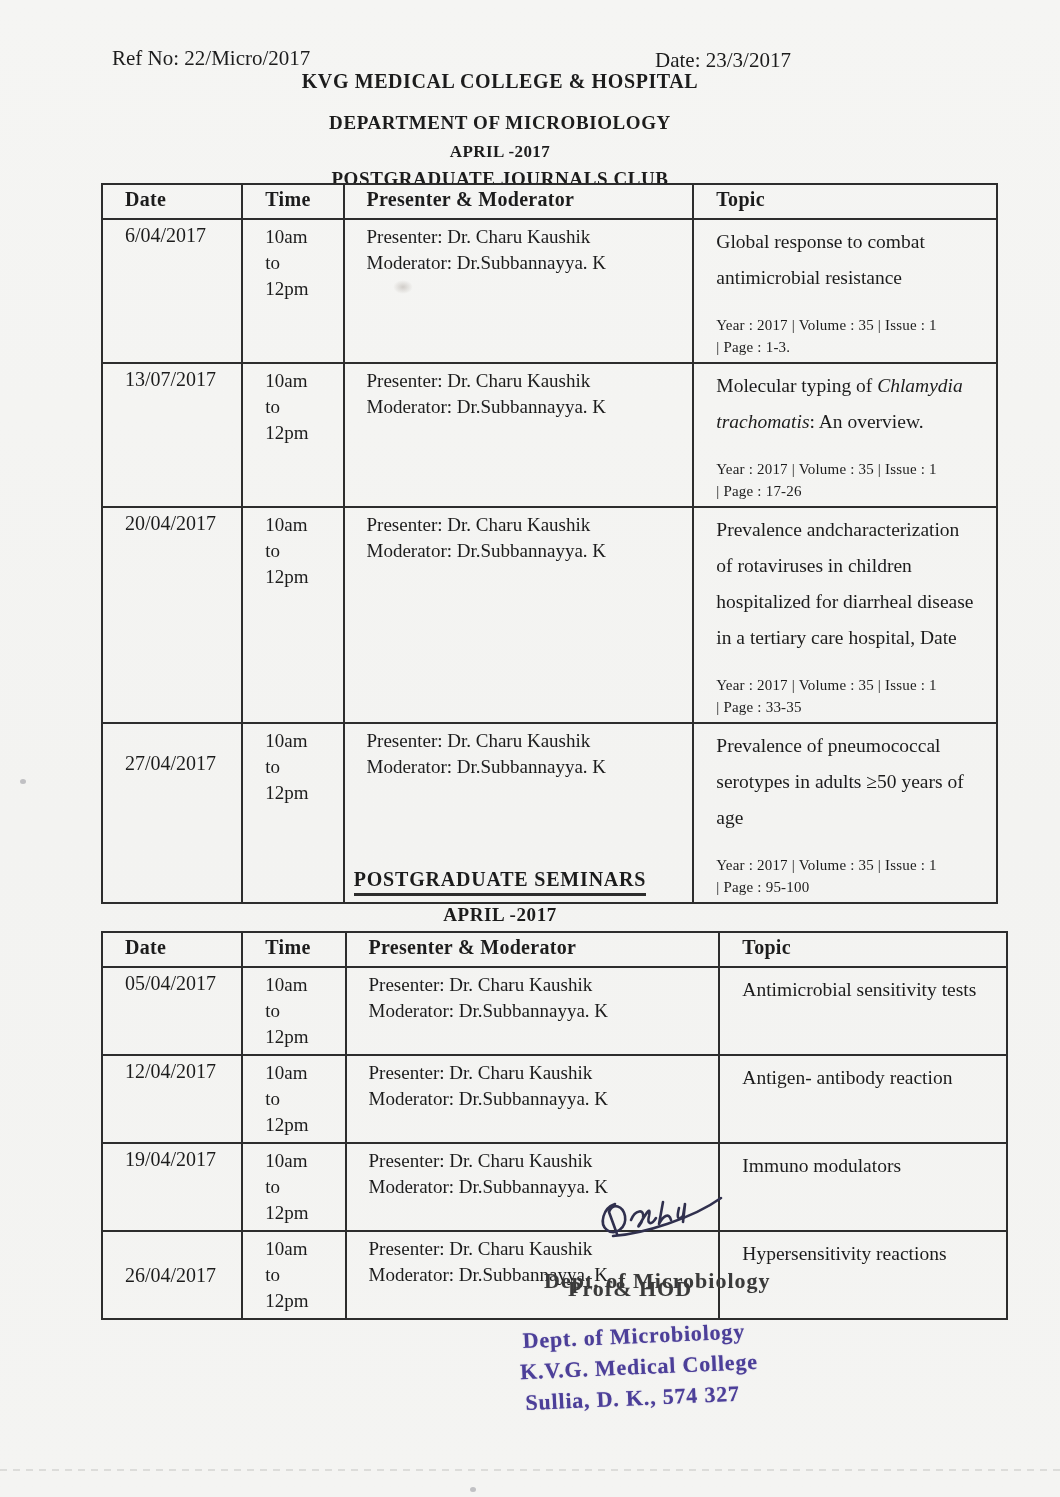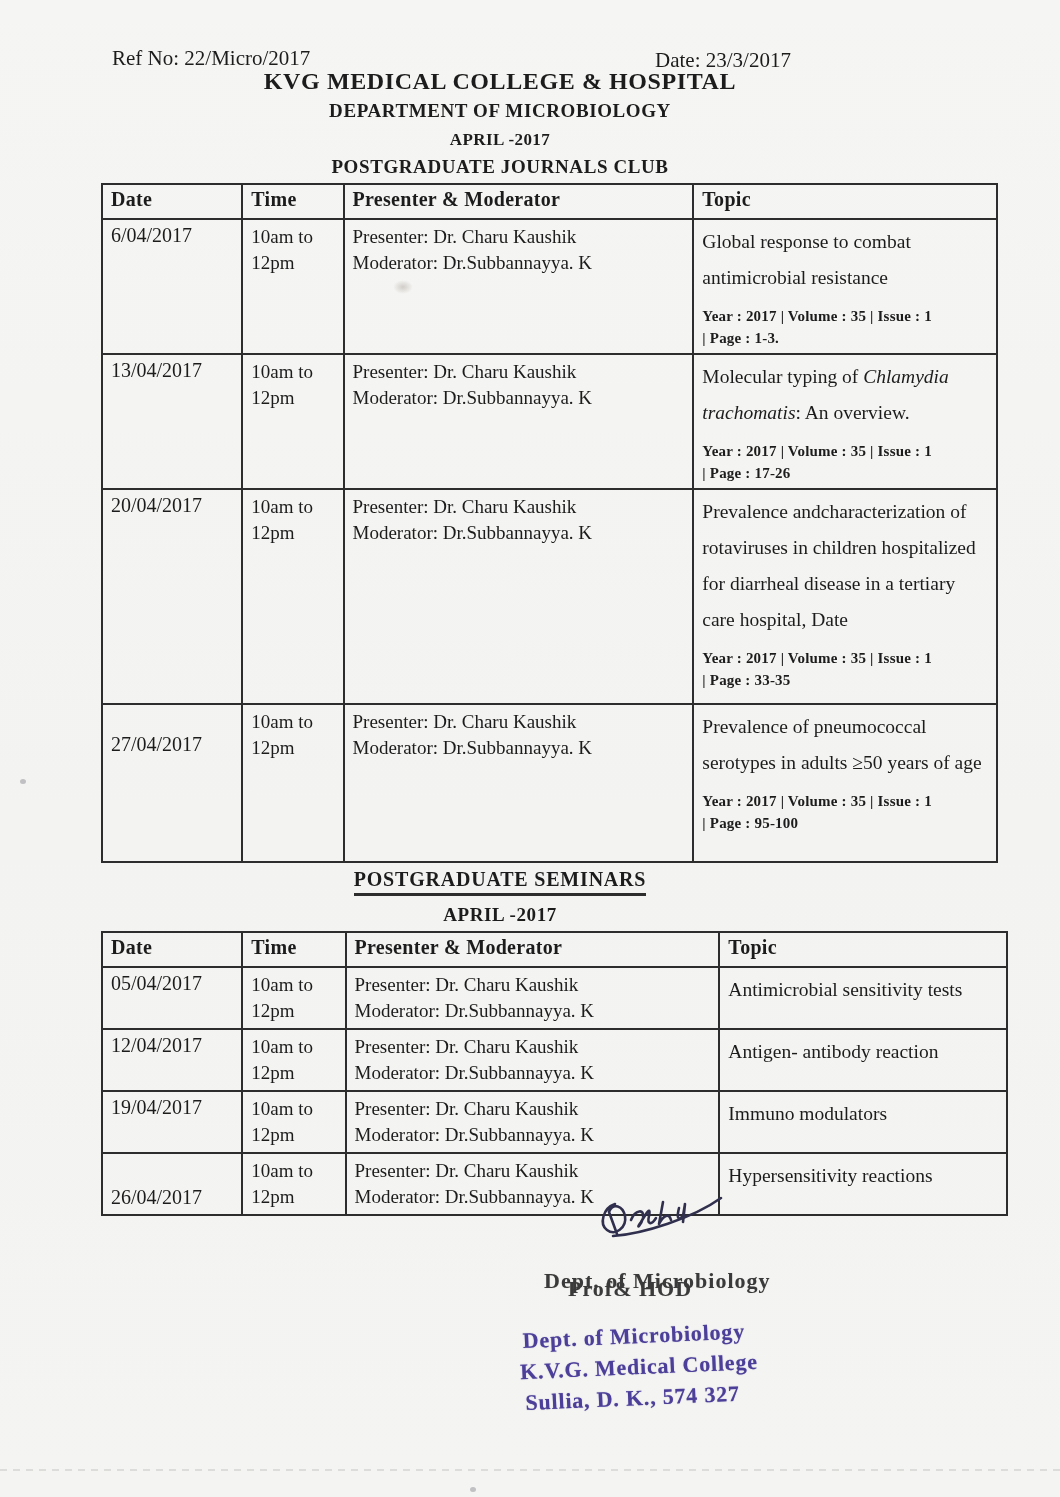--- a/index.html
+++ b/index.html
@@ -11,37 +11,37 @@
   .page{
     position:relative;width:1060px;height:1497px;overflow:hidden;
     background:linear-gradient(180deg,#f5f5f3 0%,#f3f3f1 55%,#f4f4f2 100%);
     color:#1c1c1c;
   }
   
   .ref-row{position:absolute;top:33px;left:0;width:100%;height:30px;margin-top:13px;}
   .ref-no{position:absolute;left:112px;top:0;font-size:21px;}
   .doc-date{position:absolute;left:655px;top:2px;font-size:21px;}
   .doc-titles{position:absolute;top:66px;left:0;width:1000px;text-align:center;}
-  .t1{font-size:24px;font-weight:bold;letter-spacing:.6px;line-height:30px;text-align:center;}
-  .t2{font-size:19px;font-weight:bold;letter-spacing:.6px;line-height:30px;}
+  .t1{font-size:20px;font-weight:bold;letter-spacing:.6px;line-height:30px;text-align:center;}
+  .t2{font-size:19px;font-weight:bold;letter-spacing:.6px;line-height:30px;margin-top:12px;}
   .t3{font-size:17px;font-weight:bold;letter-spacing:.4px;line-height:27px;}
   .t4{font-size:19px;font-weight:bold;letter-spacing:.6px;line-height:28px;}
   
   table{border-collapse:collapse;table-layout:fixed;background:transparent;}
   td,th{border:2px solid #2d2d2d;vertical-align:top;text-align:left;
-        padding:4px 8px;overflow:hidden;}
+        padding:4px 22px;overflow:hidden;}
   th{font-size:20px;font-weight:bold;letter-spacing:.3px;height:26px;padding-top:3px;}
   .journals{position:absolute;top:183px;left:101px;width:897px;}
   .seminars-tbl{position:absolute;top:931px;left:101px;width:907px;}
   .cell-date{font-size:20px;}
   .cell-time,.cell-pres{font-size:19px;line-height:26px;}
   .pres-line{white-space:nowrap;}
   .topic-text{font-size:19.5px;line-height:36px;}
   .topic-text i{font-style:italic;}
-  .meta{font-size:15px;font-weight:bold;line-height:22px;margin-top:9px;letter-spacing:.2px;}
+  .meta{font-size:15px;font-weight:normal;line-height:22px;margin-top:18px;letter-spacing:.2px;}
   .push-down1{padding-top:28px;}
   .push-down2{padding-top:32px;}
   
   .sem-titles{position:absolute;top:866px;left:0;width:1000px;text-align:center;}
   .sem-main{display:inline-block;font-size:20px;font-weight:bold;letter-spacing:.8px;
             border-bottom:3px solid #2d2d2d;padding-bottom:1px;line-height:26px;}
   .sem-sub{font-size:19px;font-weight:bold;letter-spacing:.6px;line-height:30px;margin-top:4px;}
   
   .signature{position:absolute;left:593px;top:1190px;width:140px;height:58px;}
   .prof-hod{position:absolute;left:568px;top:1276px;font-size:22px;font-weight:bold;
@@ -105,21 +105,21 @@
         </td>
         <td>
           <div class="topic-text">Global response to combat antimicrobial resistance</div>
           <div class="meta">
             <div>Year : 2017  |  Volume : 35  |  Issue : 1</div>
             <div>|  Page : 1-3.</div>
           </div>
         </td>
       </tr>
       <tr style="height:127px;">
-        <td class="cell-date">13/04/2017</td>
+        <td class="cell-date">13/07/2017</td>
         <td class="cell-time">
           <div>10am to</div>
           <div>12pm</div>
         </td>
         <td class="cell-pres">
           <div class="pres-line">Presenter: Dr. Charu Kaushik</div>
           <div class="pres-line">Moderator: Dr.Subbannayya. K</div>
         </td>
         <td>
           <div class="topic-text"><span>Molecular typing of </span><i>Chlamydia trachomatis</i><span>: An overview.</span></div>

